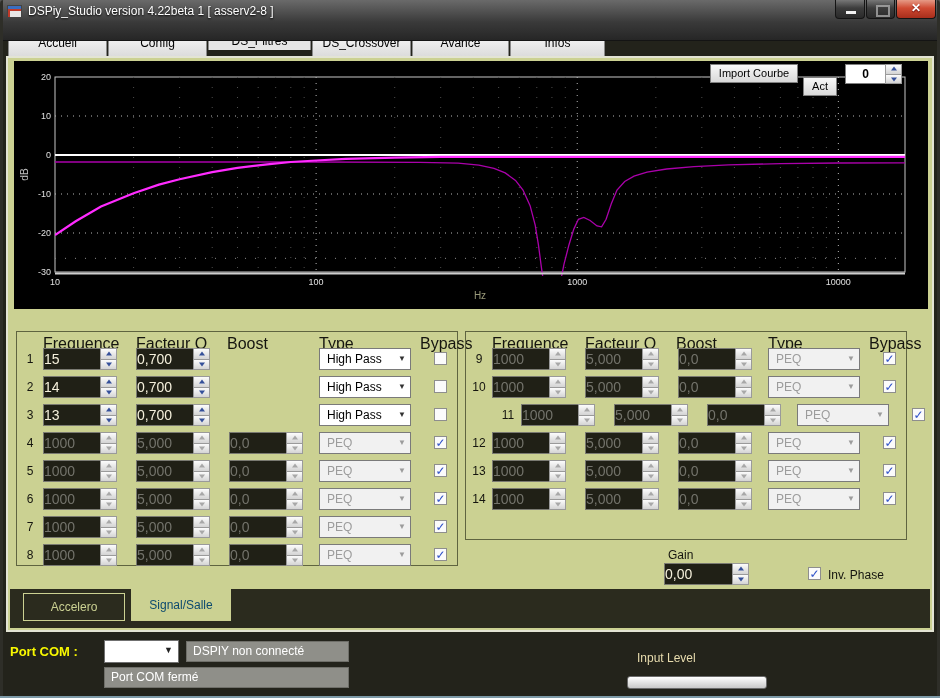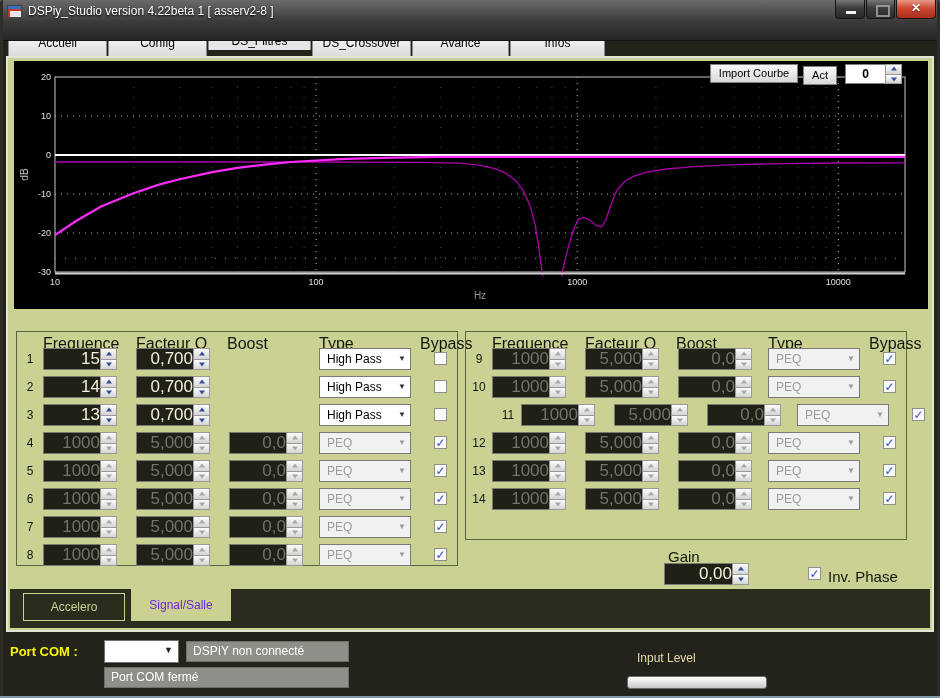--- a/index.html
+++ b/index.html
@@ -34,40 +34,40 @@
   .cspin{position:absolute;height:20px;display:flex;z-index:3;}
   .cspin .cval{width:40px;background:#fff;border:1px solid #808080;border-right:none;color:#000;font-size:12px;font-weight:bold;text-align:center;line-height:18px;}
   .plot{position:absolute;left:0;top:0;z-index:1;}
 
   
   .grp{position:absolute;border:1px solid #5f6440;}
   .hdr{position:absolute;top:3px;font-size:16px;color:#15150f;}
   .frow{position:absolute;left:0;width:100%;height:24px;}
   .rnum{position:absolute;left:2px;width:22px;top:4px;text-align:center;font-size:12px;color:#15150f;}
   .spin{position:absolute;height:22px;display:flex;--arrow:#35509a;}
-  .spin .val{width:57px;background:#202016;border:1px solid #7a7a72;border-right:none;color:#f5f0dc;font-size:17px;text-align:right;line-height:20px;}
+  .spin .val{width:57px;background:#202016;border:1px solid #7a7a72;border-right:none;color:#f5f0dc;font-size:14px;text-align:left;line-height:20px;}
   .spin .ud{width:17px;display:flex;flex-direction:column;}
   .spin .ud div{flex:1;background:linear-gradient(#fcfcfc,#d4d4d4);border:1px solid #9a9a9a;position:relative;}
   .spin .ud div + div{border-top:none;}
   .spin .ud .u::after{content:'';position:absolute;left:50%;top:50%;transform:translate(-50%,-60%);border-left:3px solid transparent;border-right:3px solid transparent;border-bottom:4px solid var(--arrow);}
   .spin .ud .d::after{content:'';position:absolute;left:50%;top:50%;transform:translate(-50%,-40%);border-left:3px solid transparent;border-right:3px solid transparent;border-top:4px solid var(--arrow);}
   .spin.dis{--arrow:#a8a8a8;}
   .spin.dis .val{color:#73736b;}
   .sel{position:absolute;width:92px;height:22px;background:#fff;border:1px solid #7a7a7a;font-size:12px;color:#000;line-height:20px;padding-left:7px;}
   .sel .arr{position:absolute;right:4px;top:0;font-size:8px;line-height:20px;color:#333;}
   .sel.dis{background:#f1f1f1;color:#9c9c9c;}
   .sel.dis .arr{color:#9c9c9c;}
   .cb{position:absolute;top:4px;width:13px;height:13px;background:#fbfbfb;border:1px solid #8e8e8e;font-size:12px;line-height:12px;text-align:center;color:#2f52c8;}
-  .lbl{position:absolute;font-size:15px;color:#15150f;}
+  .lbl{position:absolute;font-size:12px;color:#15150f;}
 
   
   .bstrip{position:absolute;left:2px;top:531px;width:920px;height:39px;background:#2b2b1e;}
   .btab{position:absolute;font-size:12px;text-align:center;}
   .btab.inactive{left:13px;top:4px;width:102px;height:28px;line-height:27px;color:#cbd192;background:#2b2b1e;border:1px solid #cbd192;}
-  .btab.active{left:121px;top:0;width:100px;height:32px;line-height:30px;color:#6d28d9;background:#cbd192;border:1px solid #cbd192;}
+  .btab.active{left:121px;top:0;width:100px;height:32px;line-height:30px;color:#0c4a6e;background:#cbd192;border:1px solid #cbd192;}
 
   
   .port-label{position:absolute;left:10px;top:644px;font-size:13px;font-weight:bold;color:#f8f800;z-index:10;}
   .combo{position:absolute;left:104px;top:640px;width:75px;height:23px;background:#fff;border:1px solid #707070;z-index:10;}
   .combo .arr{position:absolute;right:5px;top:4px;font-size:9px;color:#222;}
   .statusbox{position:absolute;height:21px;background:#8f8f89;border:1px solid #6f6f69;color:#fff;font-size:12px;line-height:19px;padding-left:6px;z-index:10;}
   .inplabel{position:absolute;left:637px;top:651px;font-size:12px;color:#e8dcae;z-index:10;}
   .progress{position:absolute;left:627px;top:676px;width:140px;height:13px;background:linear-gradient(#ffffff,#c9c9c9);border:1px solid #6a6a6a;border-radius:3px;z-index:10;}
   .mute{position:absolute;left:806px;top:639px;width:92px;height:47px;background:#f21414;border:2px solid #ededed;color:#000;font-size:14px;font-weight:bold;text-align:center;line-height:43px;z-index:10;}
 </style>
@@ -94,21 +94,21 @@
       <div class="tab" style="left: 108px; width: 99px;">Config</div>
       <div class="tab active" style="left: 208px; width: 103px;">DS_Filtres</div>
       <div class="tab" style="left: 312px; width: 99px;">DS_Crossover</div>
       <div class="tab" style="left: 412px; width: 97px;">Avancé</div>
       <div class="tab" style="left: 510px; width: 95px;">Infos</div>
     </div>
 
   <div class="panel">
     <div class="chartbox">
       <div class="gbtn" style="left:696px;top:3px;width:88px;">Import Courbe</div>
-      <div class="gbtn" style="left:789px;top:5px;width:34px;">Act</div>
+      <div class="gbtn" style="left:789px;top:16px;width:34px;">Act</div>
       <div class="cspin" style="left:831px;top:3px;">
         <div class="cval">0</div>
         <div class="ud spin" style="position:relative;height:20px;">
             <div class="ud" style="width:17px;">
               <div class="u"></div>
               <div class="d"></div>
             </div>
           </div>
       </div>
       <svg class="plot" id="plot" width="914" height="248" viewBox="0 0 914 248">

